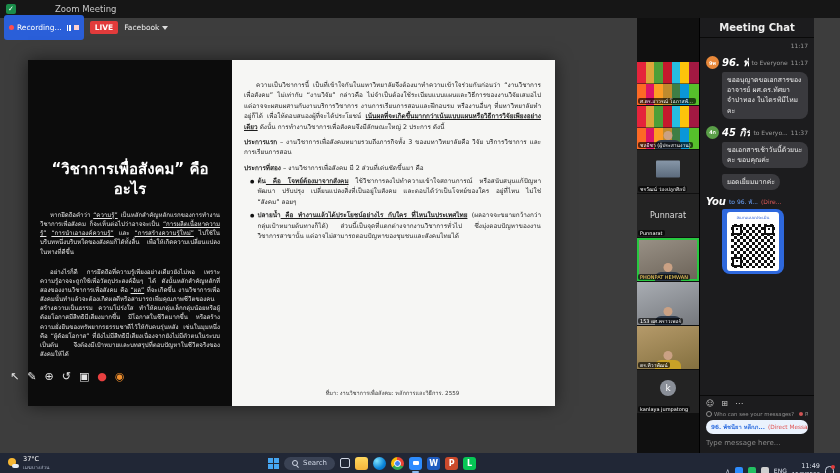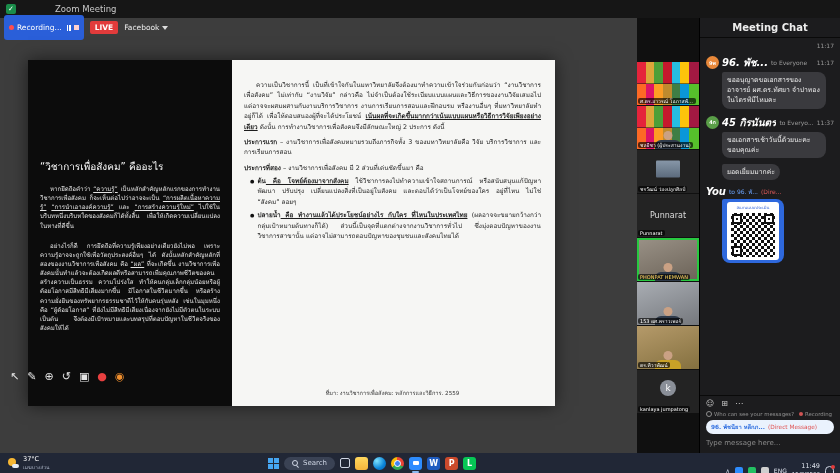--- a/index.html
+++ b/index.html
@@ -20,21 +20,21 @@
   .rec-pause{display:flex;gap:1px;margin-left:2px;}
   .rec-pause i{display:block;width:1.5px;height:6px;background:#fff;}
   .rec-stop{width:5px;height:5px;background:#ffd0d0;}
   .live-badge{background:#e23b3b;color:#fff;font-size:7.5px;font-weight:bold;border-radius:2px;padding:2px 5px;}
   .stream-select{display:flex;align-items:center;gap:3px;color:#eee;font-size:7.5px;}
   .caret{width:0;height:0;border-left:3px solid transparent;border-right:3px solid transparent;border-top:4px solid #ddd;}
 
   
   .slide{position:absolute;left:28px;top:42px;width:527px;height:346px;background:#f6f6f4;box-shadow:0 0 16px rgba(0,0,0,.55);display:flex;overflow:hidden;}
   .slide-dark{width:204px;height:100%;background:#0c0c0c;color:#e9e9e9;padding:14px 12px;overflow:hidden;}
-  .slide-heading{margin-top:86px;font-size:10px;font-weight:normal;color:#fff;line-height:1.3;}
+  .slide-heading{margin-top:86px;font-size:15px;font-weight:bold;color:#fff;line-height:1.3;text-align:center;}
   .sp{margin-top:11px;font-size:6.1px;line-height:1.5;text-align:justify;text-indent:10px;color:#e4e4e4;}
   .u{text-decoration:underline;}
   .slide-light{flex:1;height:100%;padding:20px 14px 8px 12px;display:flex;flex-direction:column;color:#1d1d1d;font-size:6.4px;line-height:1.62;text-align:justify;overflow:hidden;}
   .rp{text-indent:12px;}
   .rlabel{font-weight:bold;}
   .rpara{margin-top:5px;}
   .ku{font-weight:bold;text-decoration:underline;}
   .bullet{display:flex;gap:3px;margin:3px 0 0 6px;}
   .bullet::before{content:"●";font-size:5px;line-height:10px;color:#111;}
   .source{margin-top:auto;text-align:center;font-size:5.6px;color:#333;}
@@ -62,21 +62,21 @@
   .person{position:absolute;left:50%;bottom:0;transform:translateX(-50%);width:26px;height:18px;}
   .person::before{content:"";position:absolute;top:0;left:50%;transform:translateX(-50%);width:9px;height:9px;border-radius:50%;background:#caa184;}
   .person::after{content:"";position:absolute;bottom:0;left:0;width:26px;height:9px;border-radius:6px 6px 0 0;background:#3c3c46;}
   .person.shirt-yellow::after{background:#c9a227;}
   .person.shirt-blue::after{background:#2f3a4a;}
   .photo{position:absolute;left:50%;top:45%;transform:translate(-50%,-50%);width:24px;height:17px;background:linear-gradient(#8797a8,#5c6b7d);border-radius:1px;}
   .center-name{position:absolute;inset:0;display:flex;align-items:center;justify-content:center;color:#ddd;font-size:8px;}
   .avatar-circle{position:absolute;left:50%;top:42%;transform:translate(-50%,-50%);width:16px;height:16px;border-radius:50%;background:#8a8f98;color:#fff;font-size:9px;display:flex;align-items:center;justify-content:center;}
 
   
-  .chat{position:absolute;top:18px;left:699px;width:141px;height:435px;background:#1c1c1e;border-left:1px solid #000;display:flex;flex-direction:column;}
+  .chat{position:absolute;top:18px;left:699px;width:115px;height:435px;background:#1c1c1e;border-left:1px solid #000;display:flex;flex-direction:column;}
   .chat-header{height:20px;line-height:20px;text-align:center;color:#ededed;font-weight:bold;font-size:10px;border-bottom:1px solid #0a0a0a;flex:none;}
   .chat-body{flex:1;padding:3px 6px;overflow:hidden;}
   .msg{margin-bottom:6px;}
   .mhead{display:flex;align-items:center;gap:3px;margin-bottom:2px;min-height:8px;}
   .avatar{width:13px;height:13px;border-radius:50%;color:#fff;font-size:5px;display:flex;align-items:center;justify-content:center;flex:none;font-weight:bold;}
   .av-orange{background:#e8883a;}
   .av-green{background:#5a9e48;}
   .av-red{background:#d64541;}
   .m-name{color:#fff;font-weight:bold;font-size:10px;white-space:nowrap;overflow:hidden;font-style:italic;}
   .m-to{color:#9a9a9a;font-size:6px;white-space:nowrap;}

